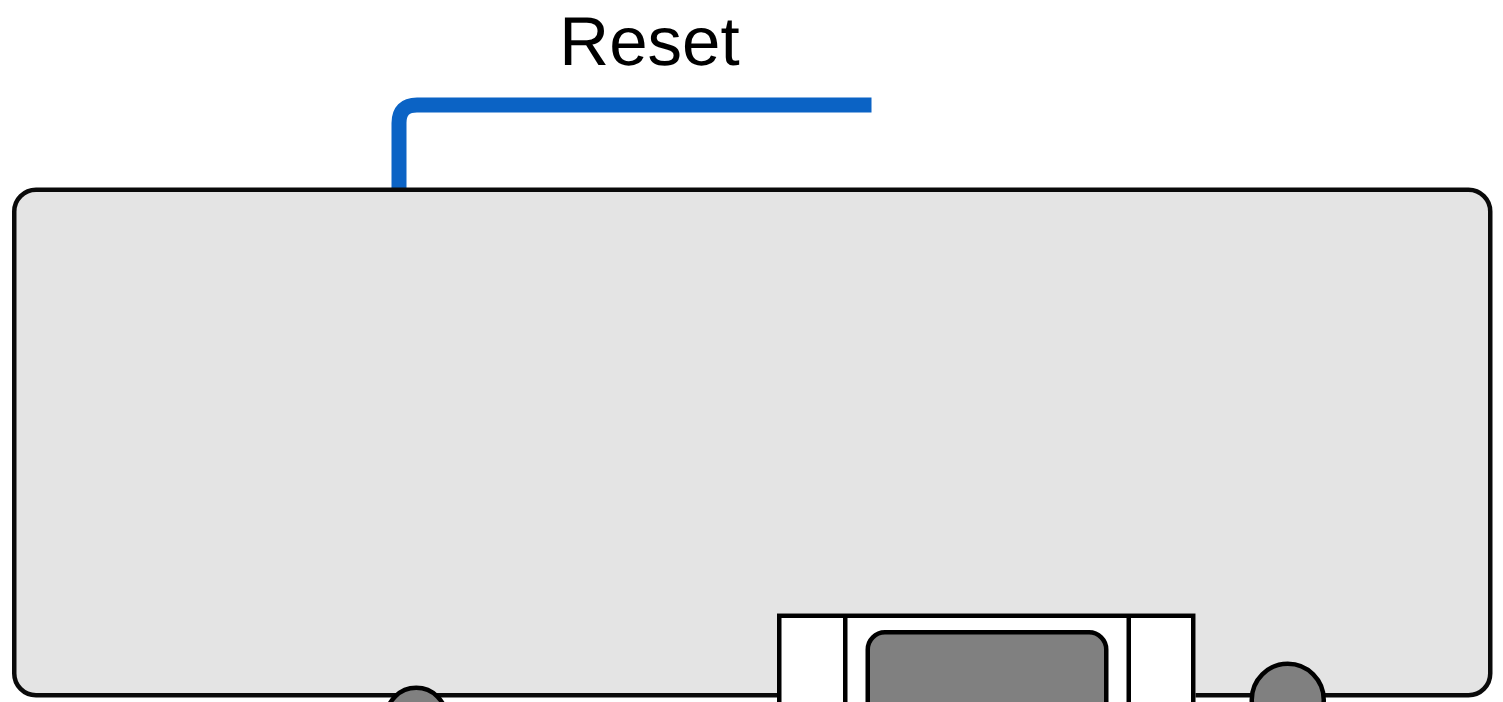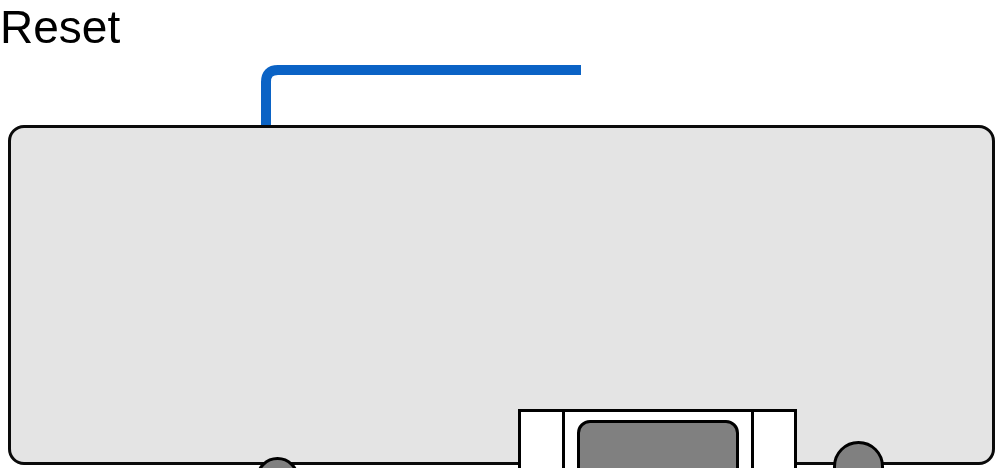--- a/index.html
+++ b/index.html
@@ -18,20 +18,21 @@
     background: #ffffff;
     overflow: hidden;
   }
 
   
   #callout-title {
     position: absolute;
     left: 0;
     top: 0;
     width: 866px;            
+    text-align: center;
     font-size: 46px;
     line-height: 54px;
     color: #000000;
     letter-spacing: 0px;
     white-space: nowrap;
   }
 
   
   #callout-line {
     position: absolute;

